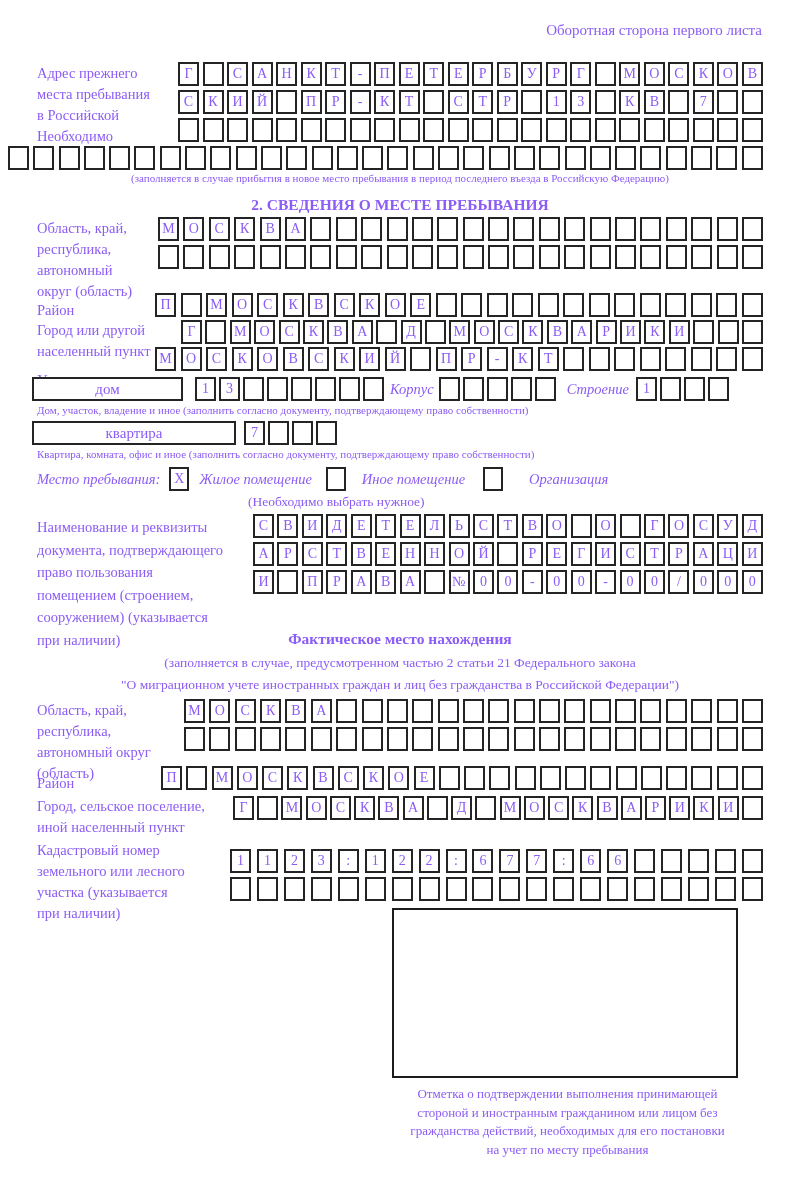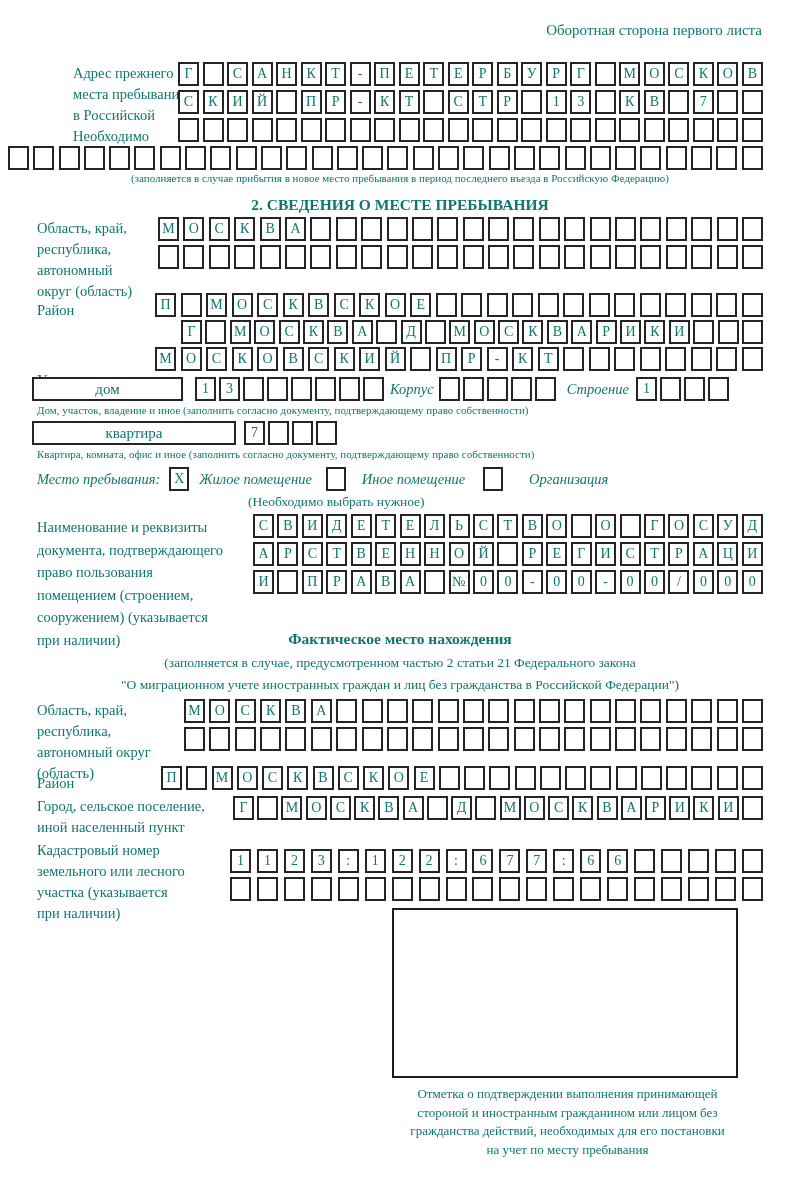--- a/index.html
+++ b/index.html
@@ -1,18 +1,18 @@
 <!DOCTYPE html>
 <html><head>
 <meta charset="utf-8">
 <style>
   html,body{margin:0;padding:0;background:#fff;}
   .page{
     position:relative;width:800px;height:1180px;background:#fff;
-    font-family:"Liberation Serif","DejaVu Serif",serif;color:#0f766e;
+    font-family:"Liberation Serif","DejaVu Serif",serif;color:#8b5cf6;
     overflow:hidden;
   }
   .abs{position:absolute;}
   .hdr{position:absolute;top:22px;right:38px;font-size:15px;}
   .lbl{position:absolute;font-size:14.5px;line-height:21px;}
   .lbl-wide{line-height:22.5px;}
   .cap{position:absolute;left:0;width:100%;text-align:center;font-size:11px;}
   .heading{position:absolute;left:0;width:100%;text-align:center;font-weight:bold;font-size:15.5px;}
   .cellrow{position:absolute;display:flex;justify-content:space-between;}
   .cell{
@@ -42,21 +42,21 @@
   }
   .note-line{position:absolute;left:0;width:100%;text-align:center;font-size:13.5px;}
 </style>
 </head>
 <body>
 
 <div class="page">
 
   <div class="hdr">Оборотная сторона первого листа</div>
 
-  <div class="lbl abs" style="left:37px;top:63px;margin-left:36px;">
+  <div class="lbl abs" style="left:37px;top:63px;">
       <div class="line">Адрес прежнего</div>
       <div class="line">места пребывания</div>
       <div class="line">в Российской</div>
       <div class="line">Необходимо</div>
     </div>
   <div class="cellrow" style="left:178px;top:62px;width:585px;">
       <span class="cell">Г</span>
       <span class="cell"></span>
       <span class="cell">С</span>
       <span class="cell">А</span>
@@ -249,20 +249,24 @@
       <span class="cell"></span>
       <span class="cell"></span>
       <span class="cell"></span>
       <span class="cell"></span>
       <span class="cell"></span>
       <span class="cell"></span>
       <span class="cell"></span>
       <span class="cell"></span>
     </div>
 
+  <div class="lbl abs" style="left:37px;top:320px;">
+      <div class="line">Город или другой</div>
+      <div class="line">населенный пункт</div>
+    </div>
   <div class="cellrow" style="left:181px;top:320px;width:582px;">
       <span class="cell">Г</span>
       <span class="cell"></span>
       <span class="cell">М</span>
       <span class="cell">О</span>
       <span class="cell">С</span>
       <span class="cell">К</span>
       <span class="cell">В</span>
       <span class="cell">А</span>
       <span class="cell"></span>

